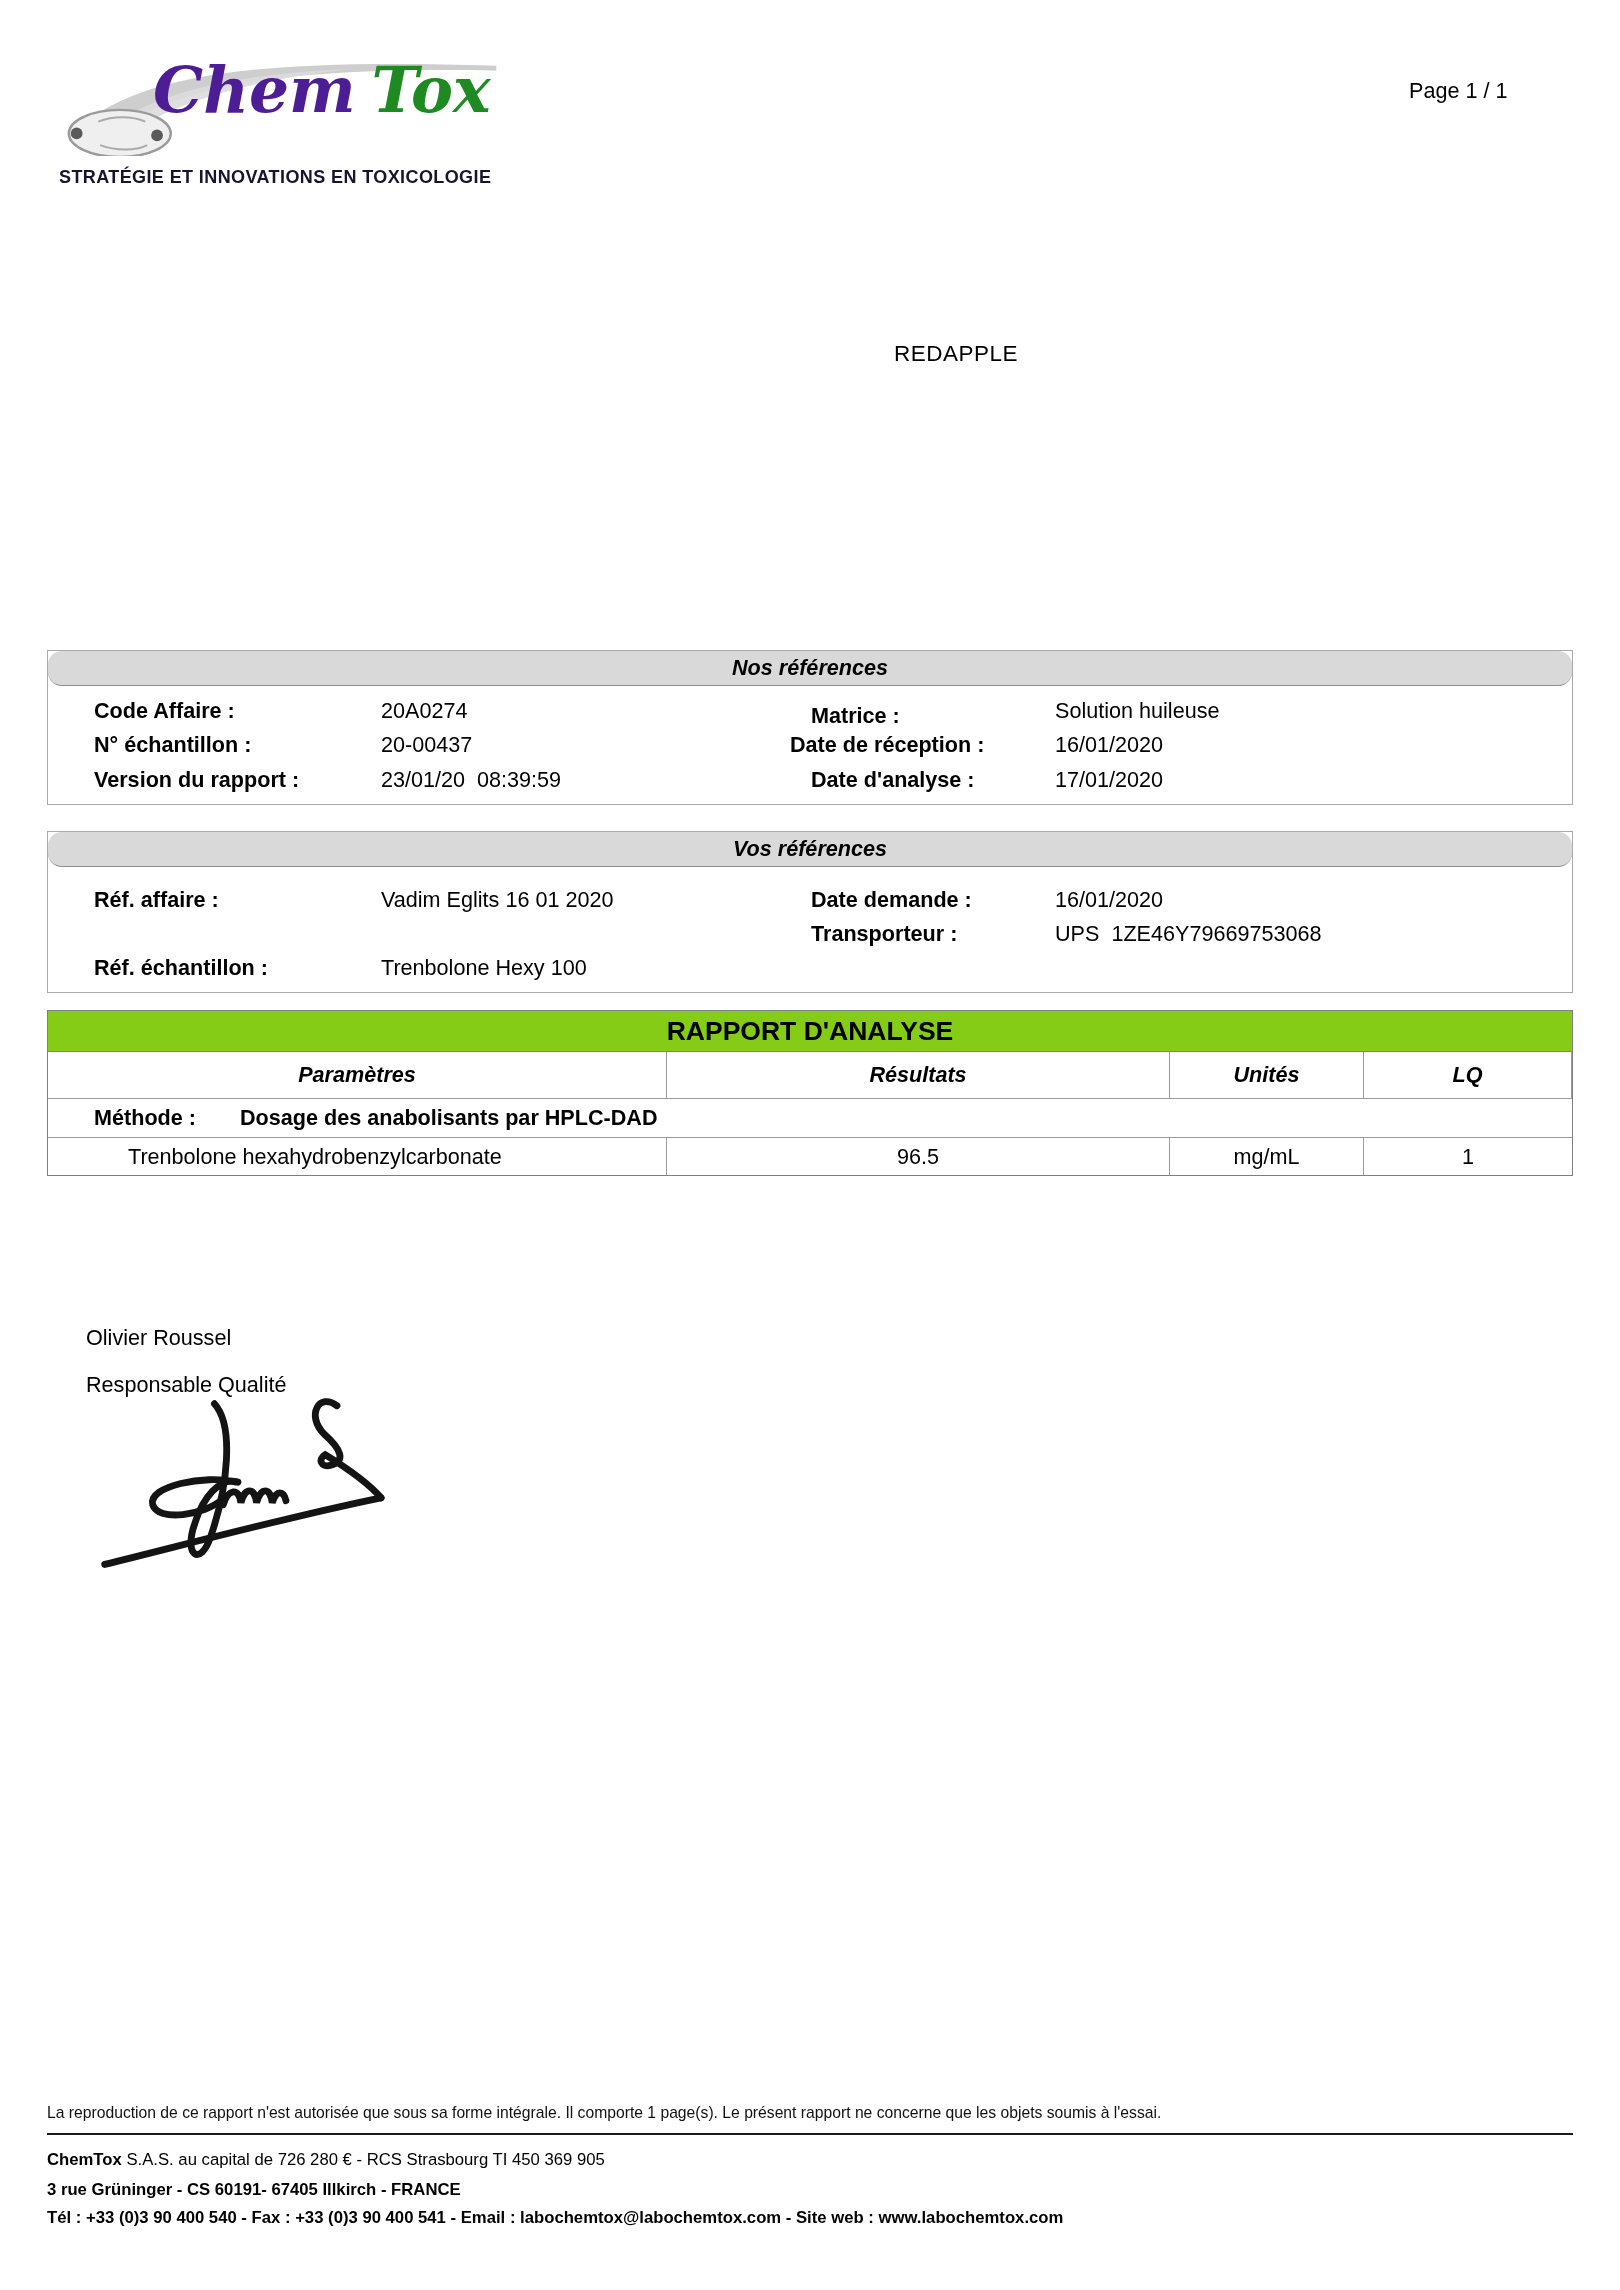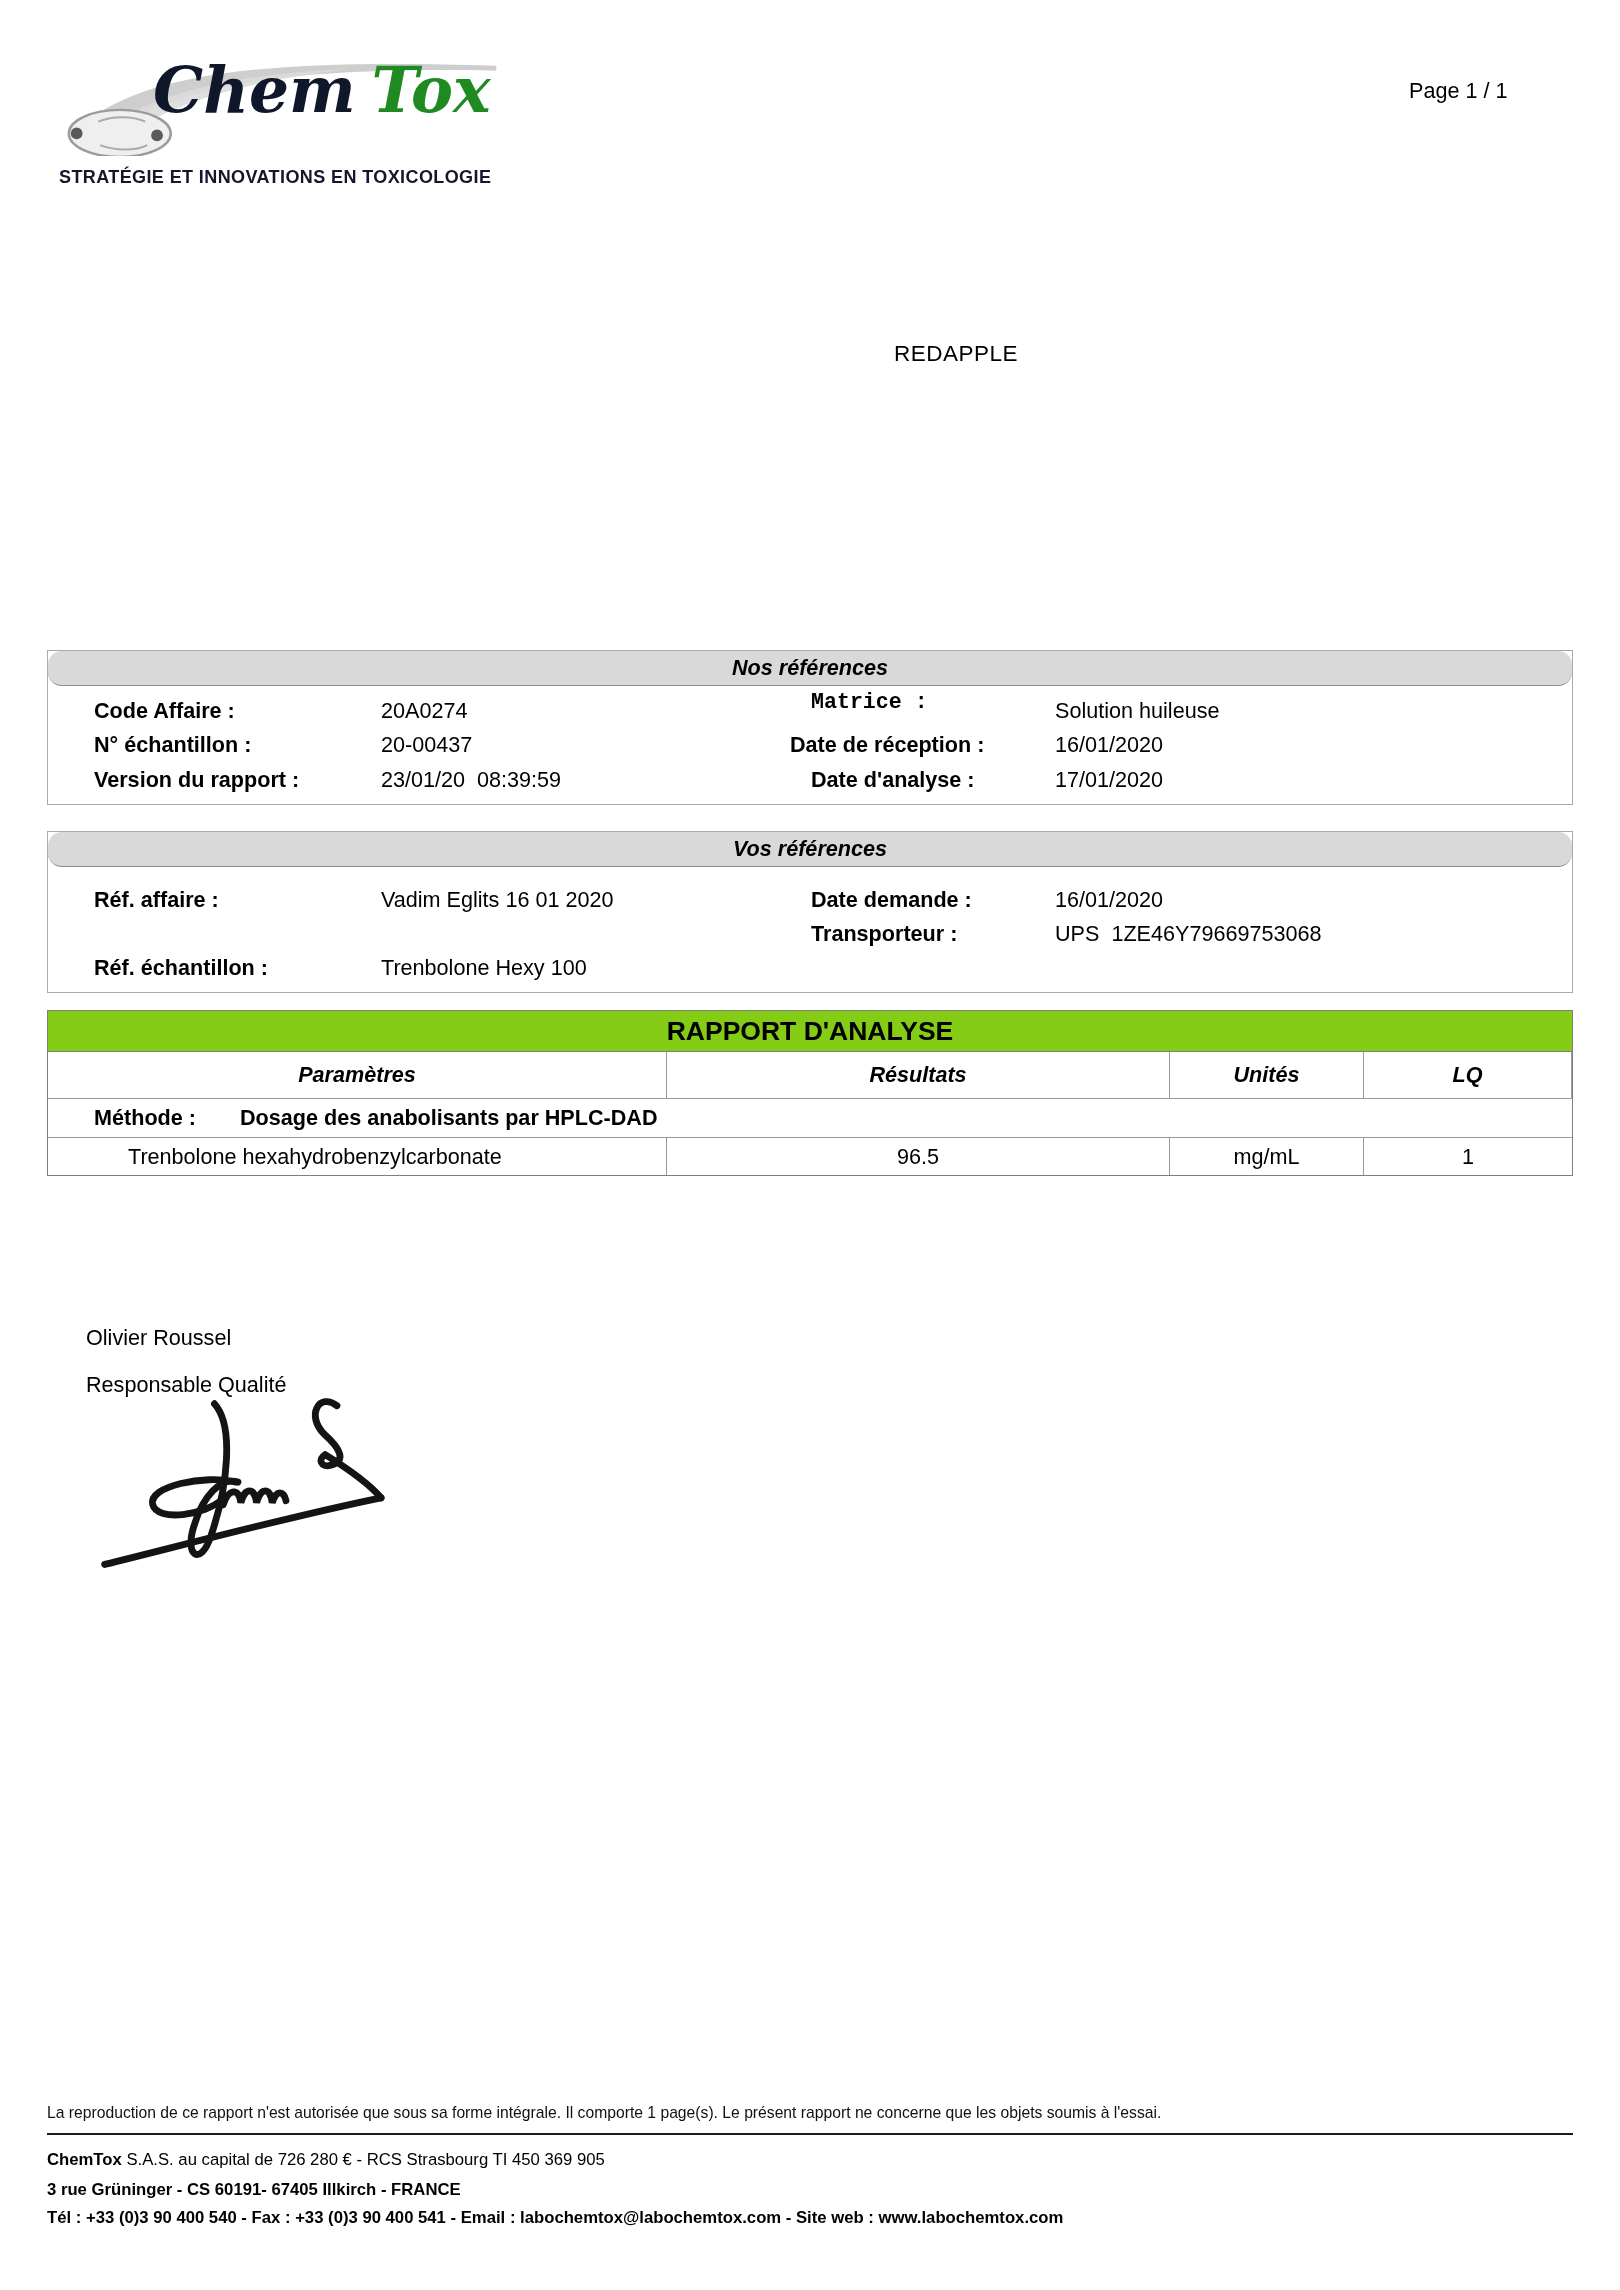--- a/index.html
+++ b/index.html
@@ -14,21 +14,21 @@
 
   
   .page-num { left:1409px; top:78px; font-size:21.6px; }
   .client-ref { left:894px; top:341px; font-size:22.5px; letter-spacing:0.5px; }
 
   
   .logo { left:59px; top:47px; width:461px; height:145px; }
   .logo svg.swoosh { position:absolute; left:0; top:5.9px; }
   .brand { position:absolute; left:94px; top:11.8px; font-family:"DejaVu Serif", serif;
            font-style:italic; font-weight:bold; font-size:63px; line-height:1; }
-  .brand .chem { color:#0f172a; }
+  .brand .chem { color:#4c1d95; }
   .brand .tox  { color:#1f8a21; margin-left:15.7px; }
   .tagline { position:absolute; left:0px; top:120px; font-size:18px; font-weight:bold;
              letter-spacing:0.4px; color:#15152e; white-space:nowrap; }
 
   
   .ref-box { left:47px; width:1526px; border:1px solid #a9a9a9; background:#fff; }
   .ref-box-nos { top:650px; height:155px; }
   .ref-box-vos { top:831px; height:162px; }
   .ref-head { position:absolute; left:0; top:0; width:100%; height:35px; background:#d9d9d9;
               border-bottom:1px solid #8e8e8e; text-align:center; font-weight:bold;
@@ -97,21 +97,21 @@
     <div class="frow" style="left:333px; top:48px;">
       <span class="val">20A0274</span></div>
     <div class="frow" style="left:46px; top:82px;">
       <span class="lbl">N° échantillon :</span></div>
     <div class="frow" style="left:333px; top:82px;">
       <span class="val">20-00437</span></div>
     <div class="frow" style="left:46px; top:117px;">
       <span class="lbl">Version du rapport :</span></div>
     <div class="frow" style="left:333px; top:117px;">
       <span class="val">23/01/20  08:39:59</span></div>
-    <div class="frow" style="left:763px; top:40px;font-family:Liberation Mono, monospace;">
+    <div class="frow" style="left:763px; top:53px;">
       <span class="lbl">Matrice :</span></div>
     <div class="frow" style="left:1007px; top:48px;">
       <span class="val">Solution huileuse</span></div>
     <div class="frow" style="left:742px; top:82px;text-align:right;">
       <span class="lbl">Date de réception :</span></div>
     <div class="frow" style="left:1007px; top:82px;">
       <span class="val">16/01/2020</span></div>
     <div class="frow" style="left:763px; top:117px;">
       <span class="lbl">Date d'analyse :</span></div>
     <div class="frow" style="left:1007px; top:117px;">

